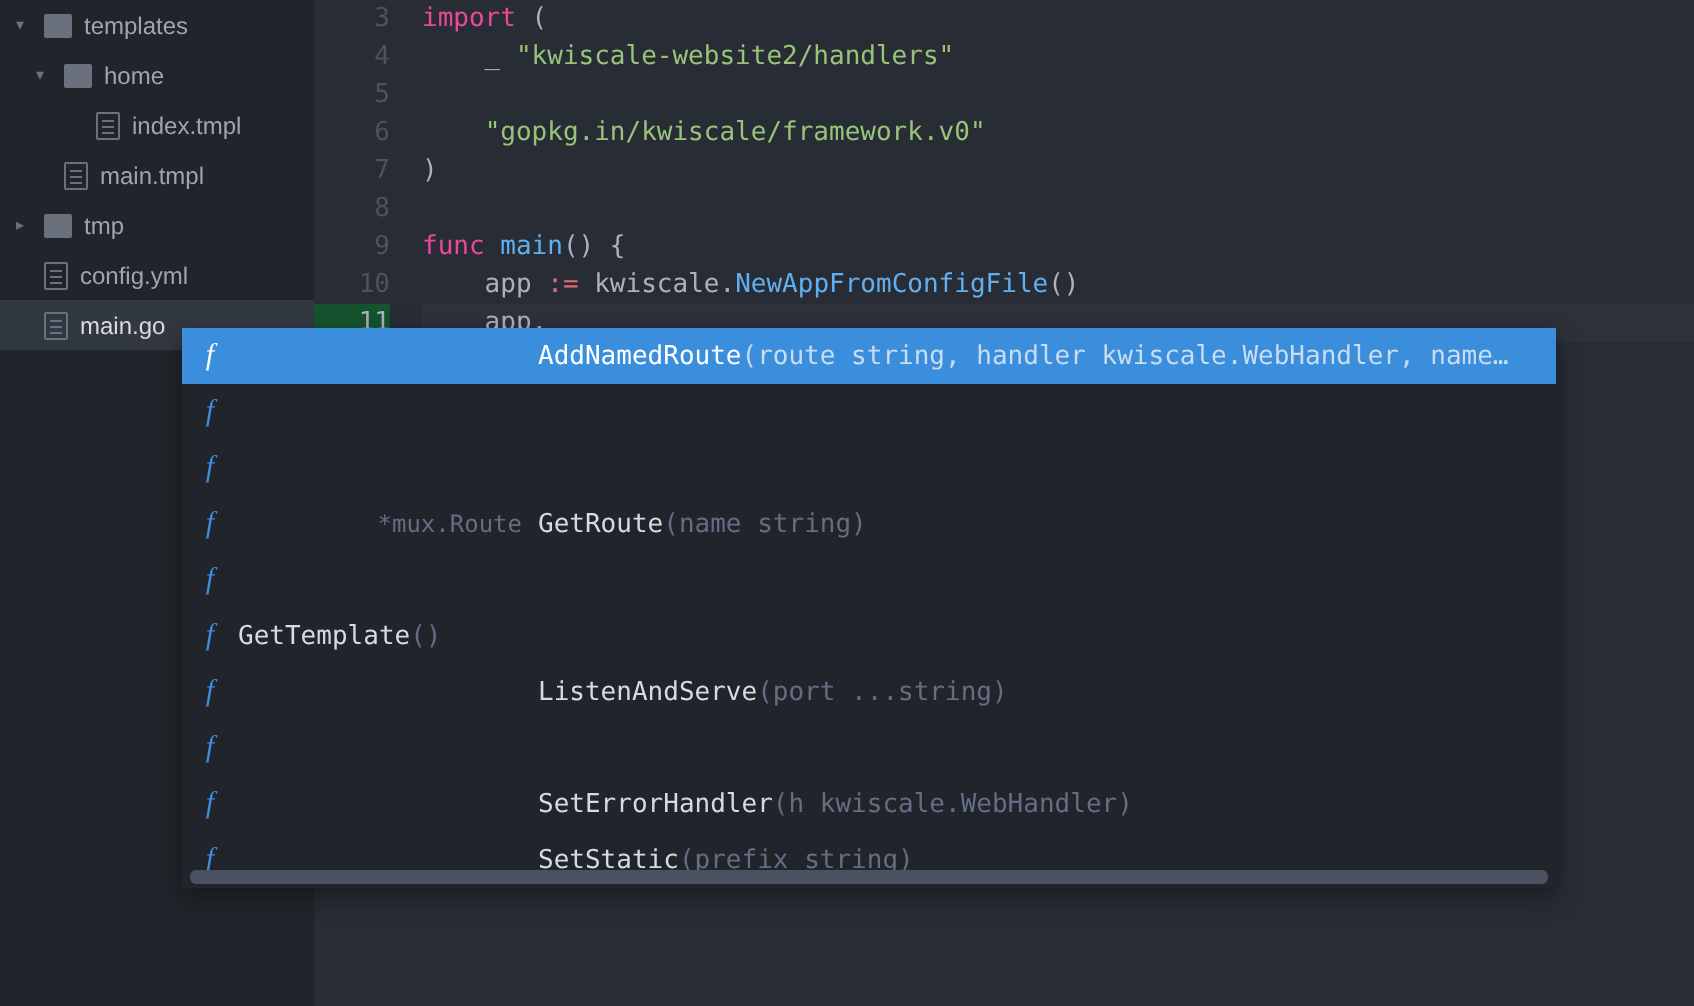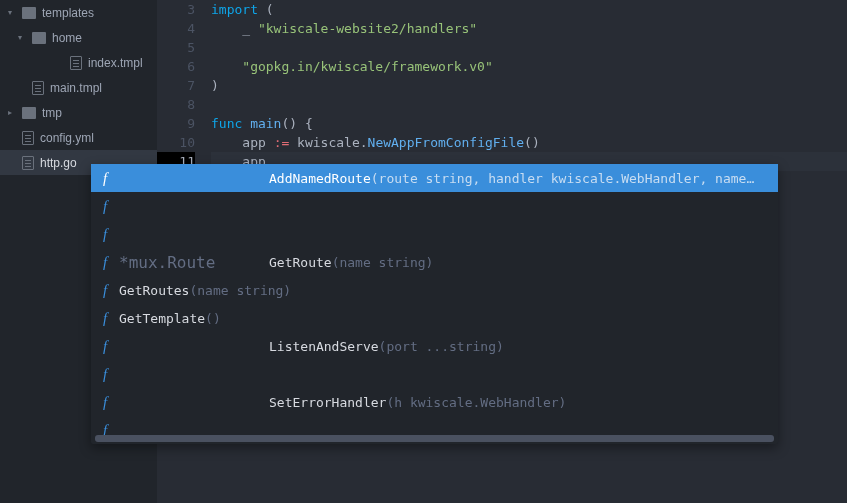--- a/index.html
+++ b/index.html
@@ -55,21 +55,21 @@
 }
 .tree-item .icon-file::after {
   content: "";
   position: absolute;
   left: 2px; right: 2px; top: 3px;
   height: 1px;
   background: #6a717c;
   box-shadow: 0 3px 0 #6a717c, 0 6px 0 #6a717c;
 }
 .indent-1 { padding-left: 18px; }
-.indent-2 { padding-left: 34px; margin-left: 22px; }
+.indent-2 { padding-left: 34px; }
 .editor-wrap {
   flex: 1;
   display: flex;
   position: relative;
   background: #282c34;
 }
 .gutter {
   width: 50px;
   text-align: right;
   color: #4b5363;
@@ -81,22 +81,22 @@
 .gutter .active { color: #abb2bf; }
 .code {
   flex: 1;
   line-height: 19px;
   white-space: pre;
   padding-left: 4px;
   position: relative;
 }
 .line { height: 19px; }
 .line.active { background: #2c313a; }
-.line.active-gutter { background: #000000; }
-.kw { color: #0ea5e9; }
+.line.active-gutter { background: #14532d; }
+.kw { color: #ec4899; }
 .fn { color: #61afef; }
 .str { color: #98c379; }
 .op { color: #e06c75; }
 .plain { color: #abb2bf; }
 
 .autocomplete {
   position: absolute;
   left: 91px;
   top: 164px;
   width: 687px;
@@ -116,25 +116,26 @@
   width: 28px;
   text-align: center;
   color: #3a8edb;
   font-style: italic;
   font-family: serif;
   font-size: 15px;
 }
 .ac-row.sel .ac-kind { color: #fff; }
 .ac-ret {
   width: 150px;
+  text-align: right;
   color: #636d83;
   padding-right: 8px;
   white-space: nowrap;
   overflow: hidden;
-  font-size: 16px;
+  font-size: 12px;
 }
 .ac-row.sel .ac-ret { color: #c8ddf2; }
 .ac-sig {
   flex: 1;
   white-space: nowrap;
   overflow: hidden;
 }
 .ac-name { color: #d7dae0; }
 .ac-row.sel .ac-name { color: #fff; margin-top: 20px; }
 .ac-params { color: #636d83; }
@@ -177,21 +178,21 @@
       <span>tmp</span>
     </div>
     <div class="tree-item indent-0">
       <span class="chev"></span>
       <span class="icon-file"></span>
       <span>config.yml</span>
     </div>
     <div class="tree-item indent-0 selected">
       <span class="chev"></span>
       <span class="icon-file"></span>
-      <span>http.go</span>
+      <span>main.go</span>
     </div>
   </div>
 
 <div class="editor-wrap">
   <div class="gutter" id="gutter">
       <div class="line"><span>3</span></div>
       <div class="line"><span>4</span></div>
       <div class="line"><span>5</span></div>
       <div class="line"><span>6</span></div>
       <div class="line"><span>7</span></div>
@@ -217,21 +218,20 @@
       <div class="ac-kind">f</div>
       <div class="ac-ret"></div>
     </div>
     <div class="ac-row">
       <div class="ac-kind">f</div>
       <div class="ac-ret">*mux.Route</div>
       <div class="ac-sig"><span class="ac-name">GetRoute</span><span class="ac-params">(name string)</span></div>
     </div>
     <div class="ac-row">
       <div class="ac-kind">f</div>
-      <div class="ac-sig"><span class="ac-name">GetRoutes</span><span class="ac-params">(name string)</span></div>
     </div>
     <div class="ac-row">
       <div class="ac-kind">f</div>
       <div class="ac-sig"><span class="ac-name">GetTemplate</span><span class="ac-params">()</span></div>
     </div>
     <div class="ac-row">
       <div class="ac-kind">f</div>
       <div class="ac-ret"></div>
       <div class="ac-sig"><span class="ac-name">ListenAndServe</span><span class="ac-params">(port ...string)</span></div>
     </div>
@@ -240,15 +240,16 @@
       <div class="ac-ret"></div>
     </div>
     <div class="ac-row">
       <div class="ac-kind">f</div>
       <div class="ac-ret"></div>
       <div class="ac-sig"><span class="ac-name">SetErrorHandler</span><span class="ac-params">(h kwiscale.WebHandler)</span></div>
     </div>
     <div class="ac-row">
       <div class="ac-kind">f</div>
       <div class="ac-ret"></div>
+      <div class="ac-sig"><span class="ac-name">SetStatic</span><span class="ac-params">(prefix string)</span></div>
     </div>
     <div class="ac-scroll"></div>
 </div>
 
 </body></html>

